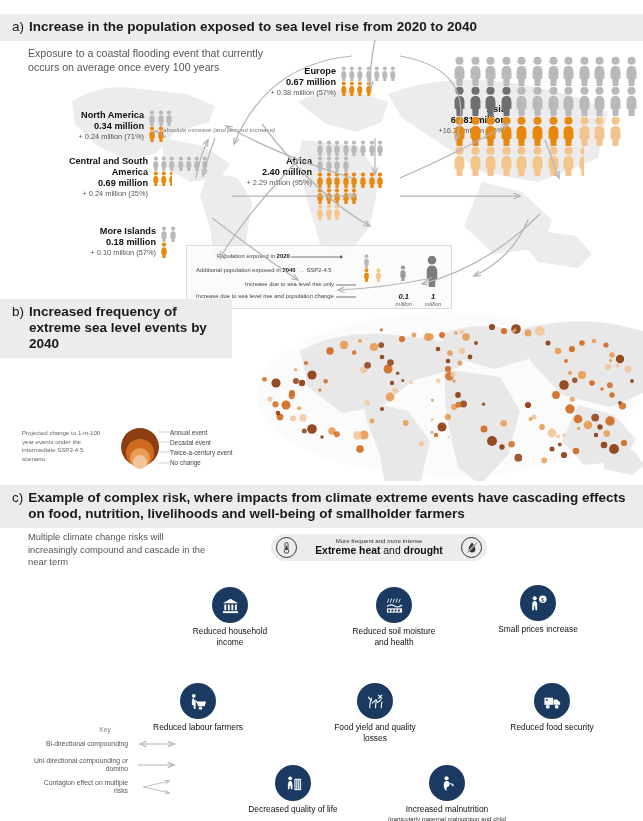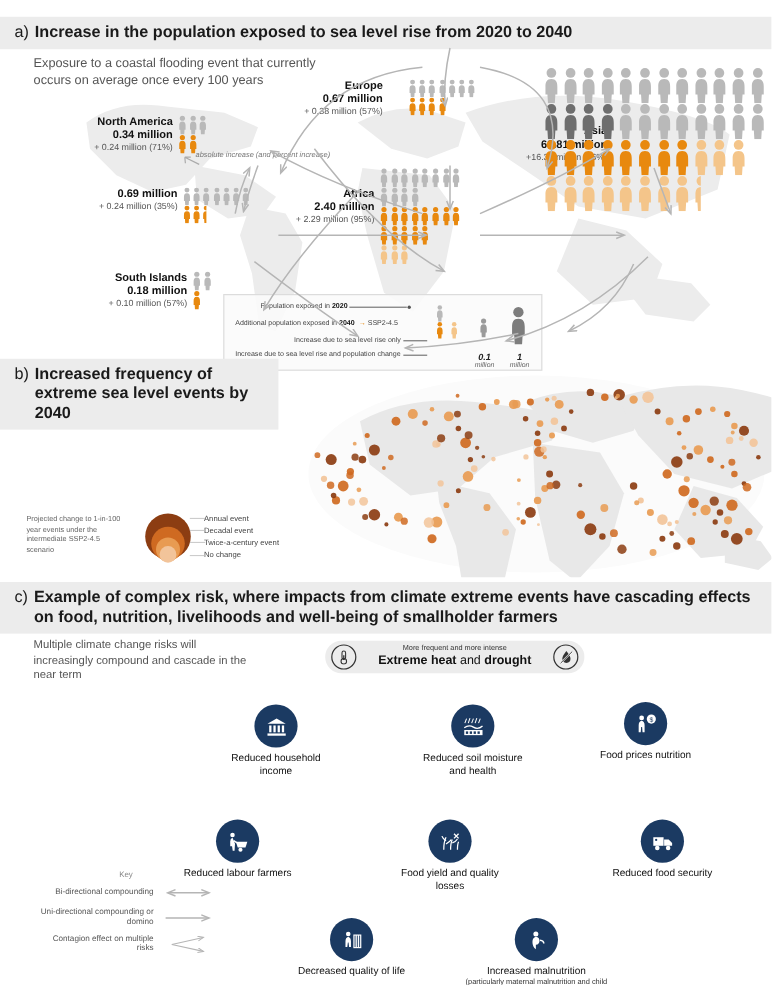--- a/index.html
+++ b/index.html
@@ -96,21 +96,21 @@
       <path d="M286 60 q30-16 60-10 l30 10 -6 20 -26 10 -30-8z"></path>
       <path d="M290 98 l56 6 22 30 -10 50 -26 34 -24-16 -14-48 -8-36z"></path>
       <path d="M376 52 q60-22 130-10 t90 28 l-10 46 -60 24 -56-10 -44-30 -36-24z"></path>
       <path d="M470 140 l40 10 30 28 -10 28 -48 6 -30-28z"></path>
       <path d="M520 188 l44 6 16 18 -14 14 -40-6 -14-18z"></path>
     </g>
   </svg>
 
   <div class="a-note sub">Exposure to a coastal flooding event that currently occurs on average once every 100 years</div>
 
-  <div class="region" style="left:48px;top:82px;width:140px;">
+  <div class="region" style="left:48px;top:96px;width:140px;">
     <div style="display:flex;align-items:flex-start;justify-content:flex-end;gap:4px;">
       <div style="width:86px;">
         <div class="rname">North America</div>
         <div class="rval">0.34 million</div>
         <div class="rdelta">+ 0.24 million (71%)</div>
       </div>
       <div style="width:40px;">
         <div class="pr">
             <span class="fig" style="margin-right:0.6px;">
               <svg width="8" height="16" viewBox="0 0 10 20">
@@ -150,21 +150,21 @@
   </div>
 
   <div class="callout">
     <svg width="16" height="12" style="position:absolute;left:-12px;top:2px;">
       <path d="M15 9 L3 3 M3 3 L8 3 M3 3 L3.5 8" stroke="#aaa" stroke-width="1" fill="none"></path>
     </svg>
     <div class="c-txt">absolute increase (and percent increase)</div>
   </div>
 
   <div class="region" style="left:236px;top:52px;width:160px;">
-    <div style="display:flex;align-items:flex-start;justify-content:flex-end;gap:21px;">
+    <div style="display:flex;align-items:flex-start;justify-content:flex-end;gap:4px;">
       <div style="width:74px;">
         <div class="rname">Europe</div>
         <div class="rval">0.67 million</div>
         <div class="rdelta">+ 0.38 million (57%)</div>
       </div>
       <div style="width:56px;">
         <div class="pr">
             <span class="fig" style="margin-right:0.6px;">
               <svg width="7.6" height="15.2" viewBox="0 0 10 20">
                 <circle cx="5" cy="3.2" r="2.7" fill="#b9b9b9"></circle>
@@ -514,20 +514,21 @@
             <circle cx="5" cy="3.2" r="2.7" fill="#f4c58a"></circle>
             <path d="M5 6.6 c-2.6 0 -3.3 1.8 -3.3 4.2 l0 4.4 1.1 0 0.3 4.8 3.8 0 0.3-4.8 1.1 0 0-4.4 c0-2.4 -0.7-4.2 -3.3-4.2z" fill="#f4c58a"></path>
           </svg>
         </span>
       </div>
   </div>
 
   <div class="region" style="left:30px;top:142px;width:180px;">
     <div style="display:flex;align-items:flex-start;justify-content:flex-end;gap:4px;">
       <div style="width:112px;">
+        <div class="rname">Central and South America</div>
         <div class="rval">0.69 million</div>
         <div class="rdelta">+ 0.24 million (35%)</div>
       </div>
       <div style="width:58px;">
         <div class="pr">
             <span class="fig" style="margin-right:0.6px;">
               <svg width="7.6" height="15.2" viewBox="0 0 10 20">
                 <circle cx="5" cy="3.2" r="2.7" fill="#b9b9b9"></circle>
                 <path d="M5 6.6 c-2.6 0 -3.3 1.8 -3.3 4.2 l0 4.4 1.1 0 0.3 4.8 3.8 0 0.3-4.8 1.1 0 0-4.4 c0-2.4 -0.7-4.2 -3.3-4.2z" fill="#b9b9b9"></path>
               </svg>
@@ -779,21 +780,21 @@
               </svg>
             </span>
           </div>
       </div>
     </div>
   </div>
 
   <div class="region" style="left:22px;top:212px;width:160px;">
     <div style="display:flex;align-items:flex-start;justify-content:flex-end;gap:4px;">
       <div style="width:112px;">
-        <div class="rname">South Islands</div>
+        <div class="rname">More Islands</div>
         <div class="rval">0.18 million</div>
         <div class="rdelta">+ 0.10 million (57%)</div>
       </div>
       <div style="width:22px;">
         <div class="pr">
             <span class="fig" style="margin-right:0.6px;">
               <svg width="8" height="16" viewBox="0 0 10 20">
                 <circle cx="5" cy="3.2" r="2.7" fill="#b9b9b9"></circle>
                 <path d="M5 6.6 c-2.6 0 -3.3 1.8 -3.3 4.2 l0 4.4 1.1 0 0.3 4.8 3.8 0 0.3-4.8 1.1 0 0-4.4 c0-2.4 -0.7-4.2 -3.3-4.2z" fill="#b9b9b9"></path>
               </svg>
@@ -1178,21 +1179,21 @@
 
 <div class="node" style="left:538px;top:585px;">
   <div class="circ">
     <svg width="19" height="19" viewBox="0 0 20 20">
         <circle cx="6" cy="4.5" r="2.1" fill="#fff"></circle>
         <path d="M6 7 q-2.6 0.6 -2.6 4 l0 6 h1.8 l0.4-4.6 0.8 0 0.4 4.6 h1.8 l0-6 q0-3.4 -2.6-4z" fill="#fff"></path>
         <circle cx="14.5" cy="5.5" r="4" fill="#fff"></circle>
         <text x="14.5" y="8" font-size="6" font-family="Liberation Sans, sans-serif" text-anchor="middle" fill="#1b3a62">$</text>
       </svg>
   </div>
-  <div class="nlbl">Food prices nutrition</div>
+  <div class="nlbl">Small prices increase</div>
 </div>
 
 <div class="node" style="left:198px;top:683px;">
   <div class="circ">
     <svg width="19" height="19" viewBox="0 0 20 20">
         <circle cx="5" cy="4" r="2" fill="#fff"></circle>
         <path d="M5 6.4 q-2 0.6 -2 3.4 l0 4 1.6 0 0.6 4 1.6 0 0.4-6z" fill="#fff"></path>
         <path d="M8 10 L18 10 L16.4 15 L9.6 15z" fill="#fff"></path>
         <circle cx="12" cy="17" r="1.8" fill="#fff"></circle>
         <line x1="6" y1="9" x2="9" y2="11" stroke="#fff" stroke-width="1.3"></line>

